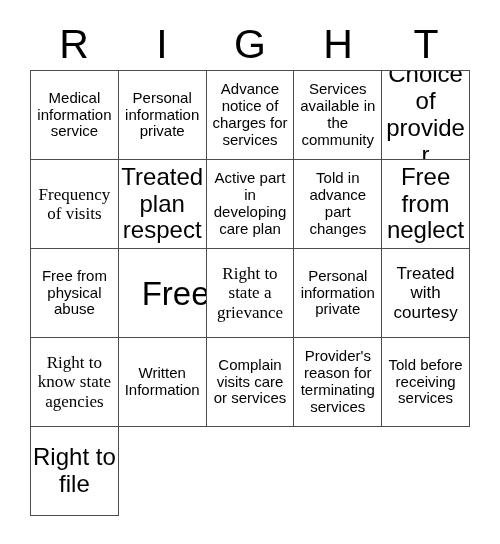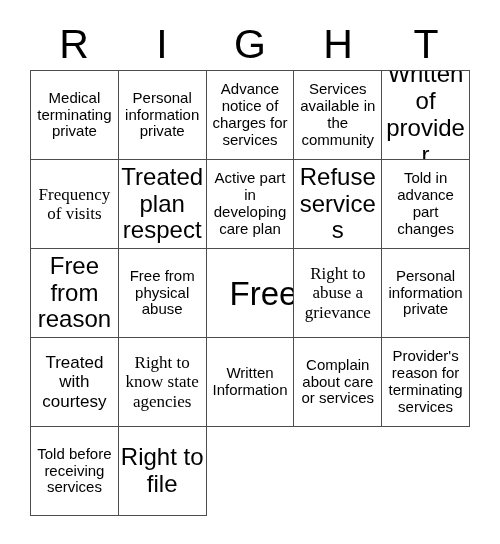--- a/index.html
+++ b/index.html
@@ -90,75 +90,72 @@
   <div id="header-row">
       <div class="header-letter">R</div>
       <div class="header-letter">I</div>
       <div class="header-letter">G</div>
       <div class="header-letter">H</div>
       <div class="header-letter">T</div>
     </div>
 
   <div id="grid">
       <div class="cell size-s">
-        <span class="cell-text">Medical terminating private</span>
+        <span class="cell-text">Medical information service</span>
       </div>
       <div class="cell size-s">
         <span class="cell-text">Personal information private</span>
       </div>
       <div class="cell size-s">
         <span class="cell-text">Advance notice of charges for services</span>
       </div>
       <div class="cell size-s">
         <span class="cell-text">Services available in the community</span>
       </div>
       <div class="cell size-xl">
-        <span class="cell-text">Written of provider</span>
+        <span class="cell-text">Choice of provider</span>
       </div>
       <div class="cell size-m">
         <span class="cell-text">Frequency of visits</span>
       </div>
       <div class="cell size-xl">
         <span class="cell-text">Treated plan respect</span>
       </div>
       <div class="cell size-s">
         <span class="cell-text">Active part in developing care plan</span>
       </div>
-      <div class="cell size-xl">
-        <span class="cell-text">Refuse services</span>
-      </div>
       <div class="cell size-s">
         <span class="cell-text">Told in advance part changes</span>
       </div>
       <div class="cell size-xl">
-        <span class="cell-text">Free from reason</span>
+        <span class="cell-text">Free from neglect</span>
       </div>
       <div class="cell size-s">
         <span class="cell-text">Free from physical abuse</span>
       </div>
       <div class="cell size-free">
         <span class="cell-text">Free!</span>
       </div>
       <div class="cell size-m">
-        <span class="cell-text">Right to abuse a grievance</span>
+        <span class="cell-text">Right to state a grievance</span>
       </div>
       <div class="cell size-s">
         <span class="cell-text">Personal information private</span>
       </div>
       <div class="cell size-l">
         <span class="cell-text">Treated with courtesy</span>
       </div>
       <div class="cell size-m">
         <span class="cell-text">Right to know state agencies</span>
       </div>
       <div class="cell size-s">
         <span class="cell-text">Written Information</span>
       </div>
       <div class="cell size-s">
-        <span class="cell-text">Complain about care or services</span>
+        <span class="cell-text">Complain visits care or services</span>
       </div>
       <div class="cell size-s">
         <span class="cell-text">Provider's reason for terminating services</span>
       </div>
       <div class="cell size-s">
         <span class="cell-text">Told before receiving services</span>
       </div>
       <div class="cell size-xl">
         <span class="cell-text">Right to file</span>
       </div>

